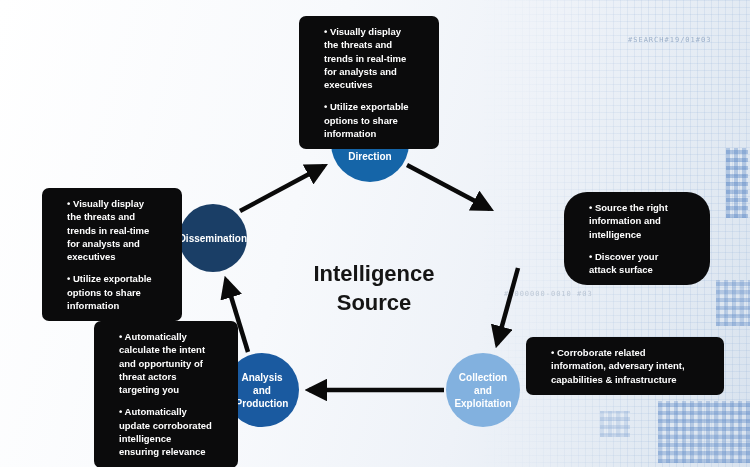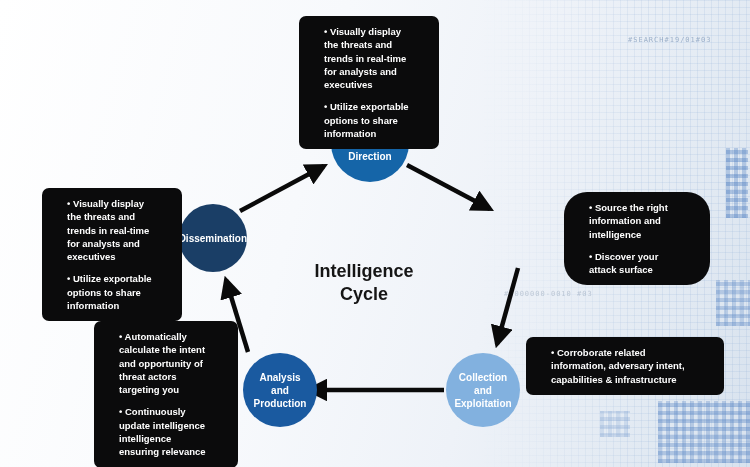--- a/index.html
+++ b/index.html
@@ -54,21 +54,21 @@
   .node {
     position: absolute; border-radius: 50%;
     display: flex; align-items: center; justify-content: center;
     text-align: center; color: #ffffff; font-weight: bold;
   }
   .node-label { font-size: 10px; line-height: 1.3; }
   .node-label span { display: block; }
   #node-planning      { left: 331px; top: 104px; width: 78px; height: 78px; }
   #node-collection    { left: 490px; top: 204px; width: 68px; height: 68px; }
   #node-processing    { left: 446px; top: 353px; width: 74px; height: 74px; }
-  #node-analysis      { left: 243px; top: 353px; width: 74px; height: 74px; }
+  #node-analysis      { left: 225px; top: 353px; width: 74px; height: 74px; }
   #node-dissemination { left: 179px; top: 204px; width: 68px; height: 68px; justify-content: flex-end; }
 
   
   .callout {
     position: absolute;
     border-radius: 7px;
     padding: 9px 25px;
     color: #ffffff;
     box-sizing: border-box;
   }
@@ -78,23 +78,23 @@
   }
   .callout p:last-child { margin-bottom: 0; }
   #co-planning      { left: 299px; top: 16px;  width: 140px; }
   #co-collection    { left: 564px; top: 192px; width: 146px; }
   #co-processing    { left: 514px; top: 337px; width: 198px; margin-left: 12px; }
   #co-analysis      { left: 94px;  top: 321px; width: 144px; }
   #co-dissemination { left: 42px;  top: 188px; width: 140px; }
 
   
   .title {
-    position: absolute; left: 264px; top: 260px; width: 200px;
+    position: absolute; left: 274px; top: 260px; width: 200px;
     text-align: center; color: #151515;
-    font-size: 18px; font-weight: bold; line-height: 1.3;
+    font-size: 22px; font-weight: bold; line-height: 1.3;
   }
 </style>
 </head>
 <body>
 
 <div class="canvas">
 
   <div class="bg-grid"></div>
   <div class="px-block px-a"></div>
   <div class="px-block px-b"></div>
@@ -156,26 +156,26 @@
     <p>• Source the right information and intelligence</p>
     <p>• Discover your attack surface</p>
   </div>
 
   <div class="callout" id="co-processing" style="background: rgb(11, 11, 12);">
     <p>• Corroborate related information, adversary intent, capabilities &amp; infrastructure</p>
   </div>
 
   <div class="callout" id="co-analysis" style="background: rgb(11, 11, 12);">
     <p>• Automatically calculate the intent and opportunity of threat actors targeting you</p>
-    <p>• Continuously update intelligence intelligence ensuring relevance</p>
+    <p>• Automatically update corroborated intelligence ensuring relevance</p>
   </div>
 
   <div class="callout" id="co-dissemination" style="background: rgb(11, 11, 12);">
     <p>• Visually display the threats and trends in real-time for analysts and executives</p>
     <p>• Utilize exportable options to share information</p>
   </div>
 
   <div class="title">
     <div>Intelligence</div>
-    <div>Cycle</div>
+    <div>Source</div>
   </div>
 
 </div>
 
 </body></html>

